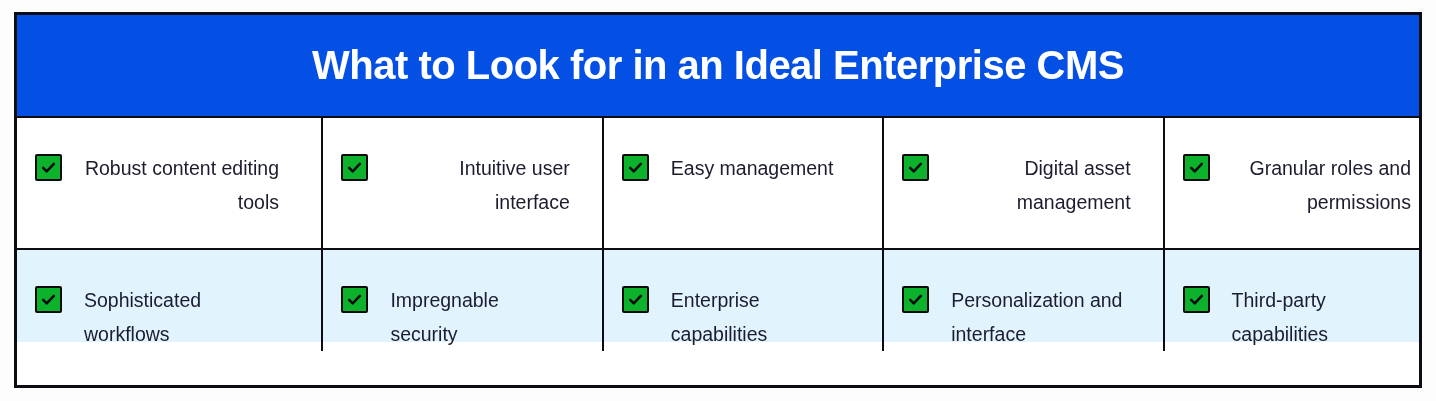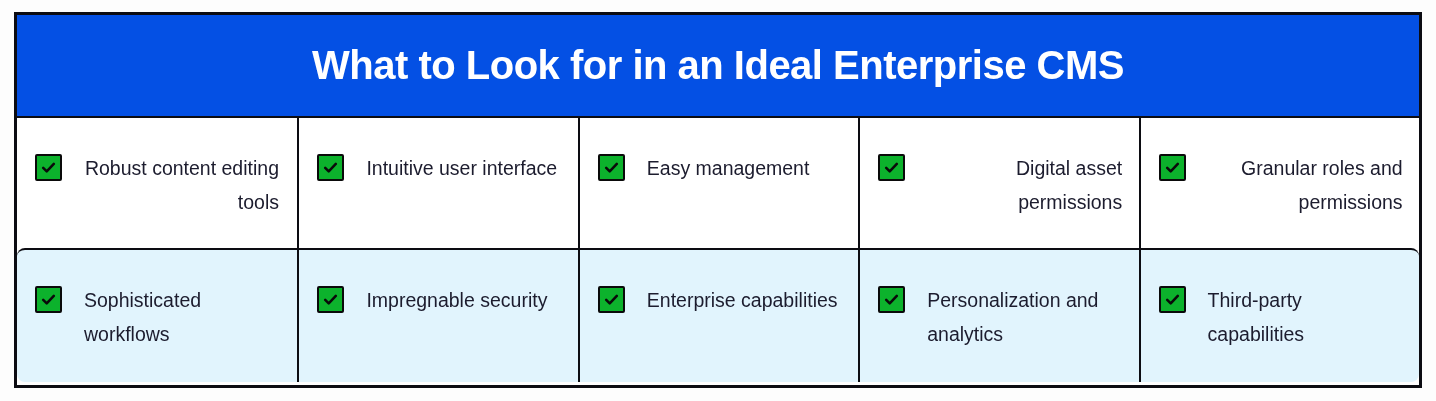--- a/index.html
+++ b/index.html
@@ -39,28 +39,28 @@
     letter-spacing: -0.5px;
     text-align: center;
     white-space: nowrap;
   }
   .feature-row {
     display: grid;
     grid-template-columns: repeat(5, 1fr);
     border-top: 2px solid var(--border);
   }
   .feature-row.row-1 { height: 132px; background: #ffffff; text-align: right; }
-  .feature-row.row-2 { height: 134px; background: var(--row-alt-bg); border-radius: 8px; }
+  .feature-row.row-2 { height: 94px; background: var(--row-alt-bg); }
   .cell {
     display: flex;
     align-items: flex-start;
     gap: 22px;
     padding: 33px 8px 0 18px;
   }
-  .cell + .cell { border-left: 2px solid var(--border); }
+  .cell + .cell { border-left: 2px solid var(--border); margin-left: 24px; }
   .checkbox {
     flex: 0 0 auto;
     width: 27px; height: 27px;
     margin-top: 3px;
     background: var(--checkbox-green);
     border: 2.5px solid #0A0A0A;
     border-radius: 2px;
     display: flex;
     align-items: center;
     justify-content: center;
@@ -106,21 +106,21 @@
           </svg>
       </span>
       <span class="label">Easy management</span>
     </div>
     <div class="cell">
       <span class="checkbox">
         <svg width="17" height="17" viewBox="0 0 24 24" fill="none">
             <path d="M4.5 12.5l5 5L19.5 7" stroke="#0A0A0A" stroke-width="3.6" stroke-linecap="round" stroke-linejoin="round"></path>
           </svg>
       </span>
-      <span class="label">Digital asset permissions</span>
+      <span class="label">Digital asset management</span>
     </div>
     <div class="cell">
       <span class="checkbox">
         <svg width="17" height="17" viewBox="0 0 24 24" fill="none">
             <path d="M4.5 12.5l5 5L19.5 7" stroke="#0A0A0A" stroke-width="3.6" stroke-linecap="round" stroke-linejoin="round"></path>
           </svg>
       </span>
       <span class="label">Granular roles and permissions</span>
     </div>
   </div>
@@ -149,21 +149,21 @@
           </svg>
       </span>
       <span class="label">Enterprise capabilities</span>
     </div>
     <div class="cell">
       <span class="checkbox">
         <svg width="17" height="17" viewBox="0 0 24 24" fill="none">
             <path d="M4.5 12.5l5 5L19.5 7" stroke="#0A0A0A" stroke-width="3.6" stroke-linecap="round" stroke-linejoin="round"></path>
           </svg>
       </span>
-      <span class="label">Personalization and analytics</span>
+      <span class="label">Personalization and interface</span>
     </div>
     <div class="cell">
       <span class="checkbox">
         <svg width="17" height="17" viewBox="0 0 24 24" fill="none">
             <path d="M4.5 12.5l5 5L19.5 7" stroke="#0A0A0A" stroke-width="3.6" stroke-linecap="round" stroke-linejoin="round"></path>
           </svg>
       </span>
       <span class="label">Third-party capabilities</span>
     </div>
   </div>

